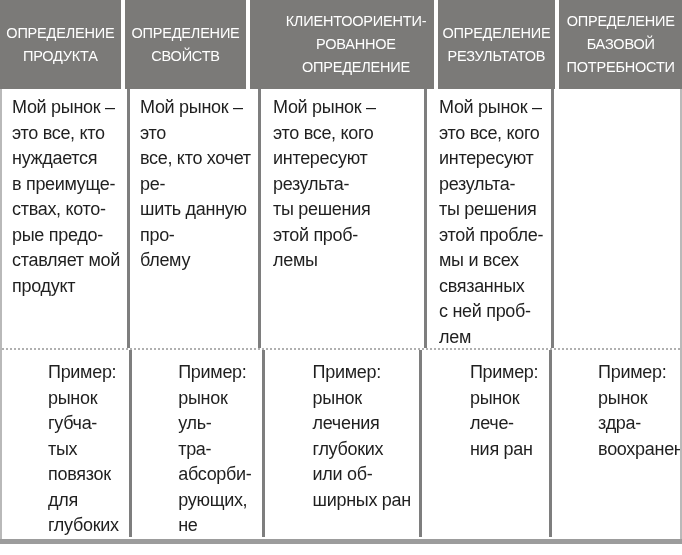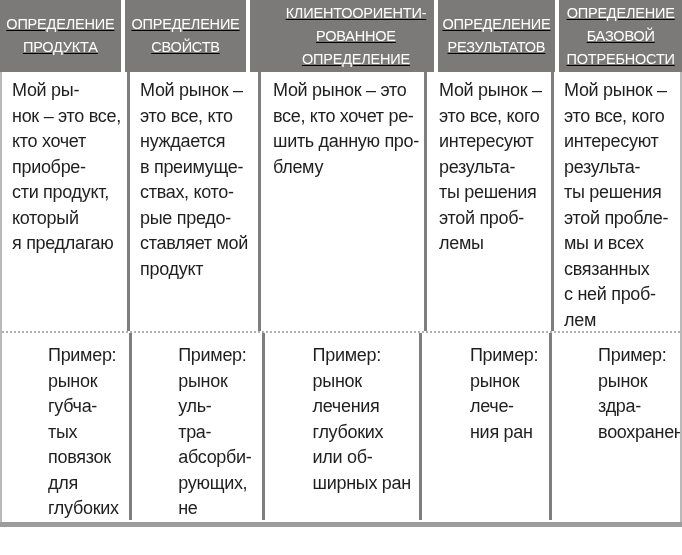--- a/index.html
+++ b/index.html
@@ -13,23 +13,22 @@
     width: 682px;
     height: 555px;
     background: #ffffff;
     font-family: "Liberation Sans", "DejaVu Sans", sans-serif;
     overflow: hidden;
   }
 
   
   .hrow {
     display: flex;
-    height: 72px;
+    height: 89px;
     background: var(--header-bg, #7b7a78);
-    text-decoration: underline;
   }
   .hcell {
     display: flex;
     align-items: center;
     justify-content: center;
     text-align: center;
     color: var(--header-text, #ffffff);
     font-size: 14.5px;
     line-height: 23px;
     letter-spacing: -0.2px;
@@ -95,27 +94,20 @@
 ОПРЕДЕЛЕНИЕ</div>
     <div class="hcell">ОПРЕДЕЛЕНИЕ
 РЕЗУЛЬТАТОВ</div>
     <div class="hcell">ОПРЕДЕЛЕНИЕ
 БАЗОВОЙ
 ПОТРЕБНОСТИ</div>
   </div>
 
   <div class="tbody">
     <div class="brow row1">
-      <div class="bcell">Мой ры-
-нок – это все,
-кто хочет
-приобре-
-сти продукт,
-который
-я предлагаю</div>
       <div class="bcell">Мой рынок –
 это все, кто
 нуждается
 в преимуще-
 ствах, кото-
 рые предо-
 ставляет мой
 продукт</div>
       <div class="bcell">Мой рынок – это
 все, кто хочет ре-

